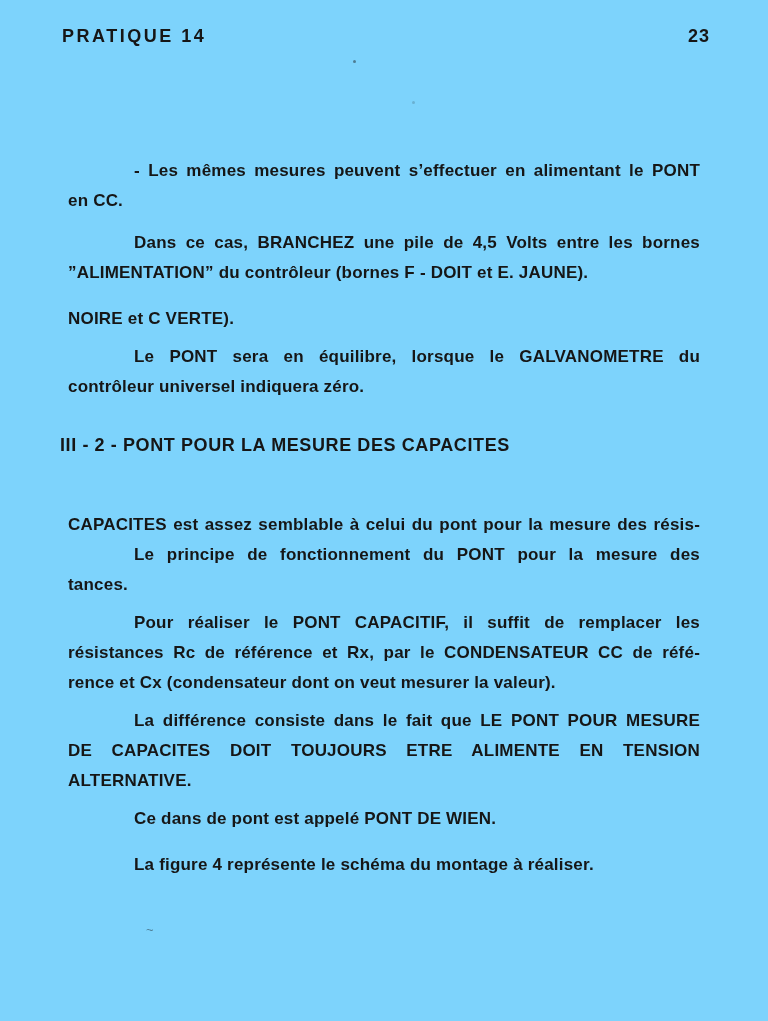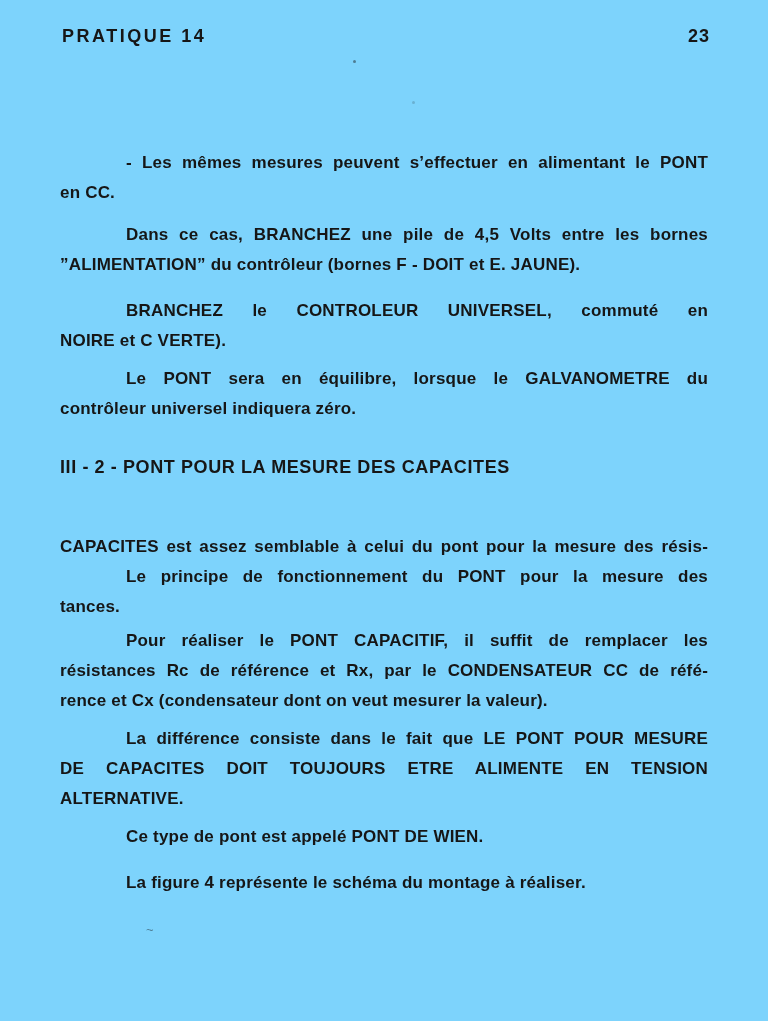--- a/index.html
+++ b/index.html
@@ -33,21 +33,21 @@
 
   .content {
     position: absolute;
     top: 148px;
     left: 60px;
     width: 648px;
     font-size: 17px;
     line-height: 30px;
     letter-spacing: 0.2px;
   }
-  .para { margin: 0; }
+  .para { margin: 8px; }
   .line { min-height: 30px; }
   .line.just {
     text-align: justify;
     text-align-last: justify;
   }
   .line.first { text-indent: 66px; }
 
   .heading {
     font-size: 18px;
     line-height: 30px;
@@ -91,21 +91,20 @@
       <div class="line first just">- Les mêmes mesures peuvent s’effectuer en alimentant le PONT</div>
       <div class="line">en CC.</div>
     </div>
 
     <div class="para mt12">
       <div class="line first just">Dans ce cas, BRANCHEZ une pile de 4,5 Volts entre les bornes</div>
       <div class="line">”ALIMENTATION” du contrôleur (bornes F - DOIT et E. JAUNE).</div>
     </div>
 
     <div class="para mt16">
-      <div class="line first just">BRANCHEZ le CONTROLEUR UNIVERSEL, commuté en</div>
       <div class="line">NOIRE et C VERTE).</div>
     </div>
 
     <div class="para mt8">
       <div class="line first just">Le PONT sera en équilibre, lorsque le GALVANOMETRE du</div>
       <div class="line">contrôleur universel indiquera zéro.</div>
     </div>
 
     <div class="heading">III - 2 - PONT POUR LA MESURE DES CAPACITES</div>
 
@@ -121,21 +120,21 @@
       <div class="line">rence et Cx (condensateur dont on veut mesurer la valeur).</div>
     </div>
 
     <div class="para mt8">
       <div class="line first just">La différence consiste dans le fait que LE PONT POUR MESURE</div>
       <div class="line just">DE CAPACITES DOIT TOUJOURS ETRE ALIMENTE EN TENSION</div>
       <div class="line">ALTERNATIVE.</div>
     </div>
 
     <div class="para mt8">
-      <div class="line first">Ce type de pont est appelé PONT DE WIEN.</div>
+      <div class="line first">Ce dans de pont est appelé PONT DE WIEN.</div>
     </div>
 
     <div class="para mt18">
       <div class="line first">La figure 4 représente le schéma du montage à réaliser.</div>
     </div>
 
   </div>
 
   <div class="artifact-dot" style="left:353px; top:60px;"></div>
   <div class="artifact-dot" style="left:412px; top:101px; opacity:0.4;"></div>

